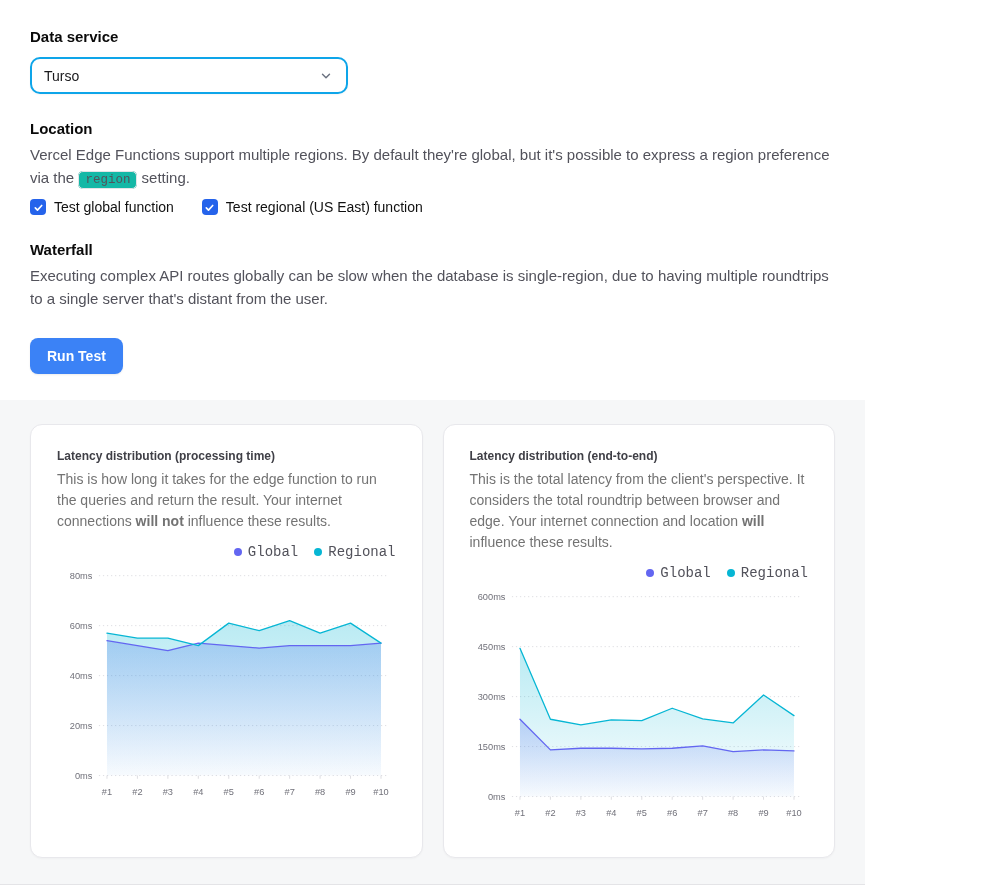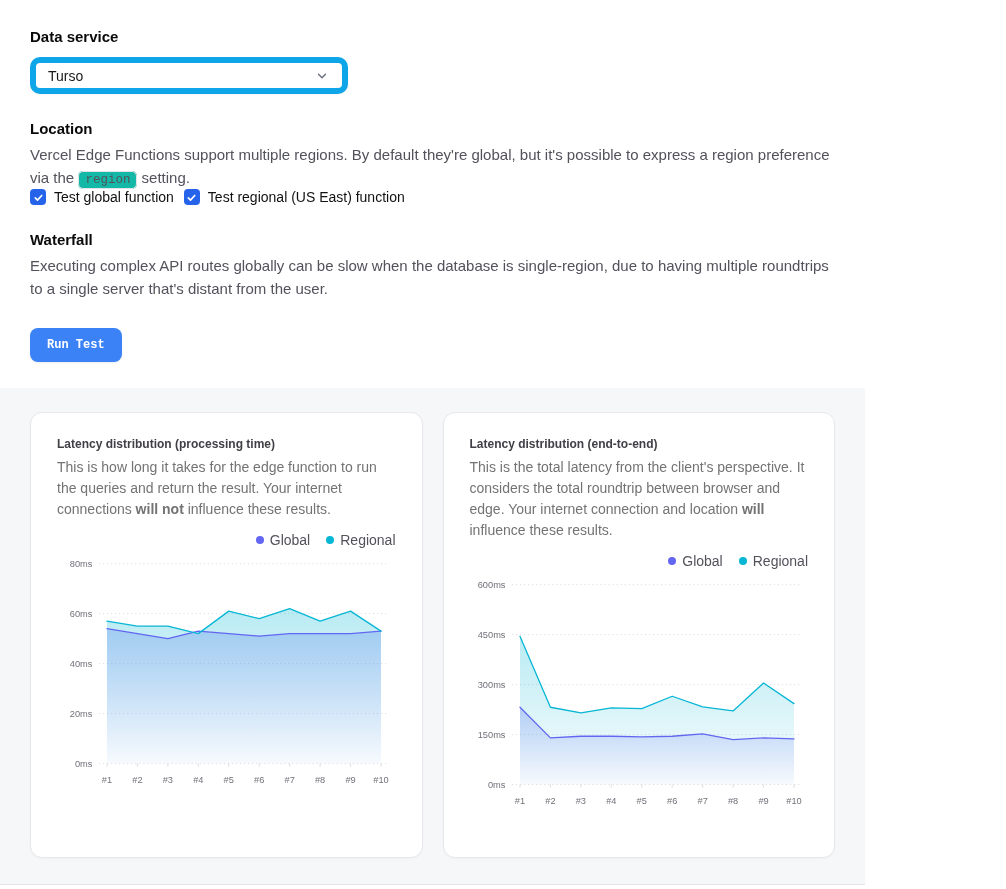--- a/index.html
+++ b/index.html
@@ -10,72 +10,72 @@
     color: #18181b;
     overflow: hidden;
   }
   .page { width: 865px; height: 889px; display: flex; flex-direction: column; background: #fff; }
 
   
   .top-section { padding: 28px 30px 0 30px; }
   .field-label { font-size: 15px; font-weight: 700; color: #0a0a0a; }
   .select {
     margin-top: 12px; width: 318px; height: 37px;
-    border: 6px solid #0ea5e9; border-radius: 10px; background: #fff;
+    border: 2px solid #0ea5e9; border-radius: 10px; background: #fff;
     display: flex; align-items: center; justify-content: space-between;
     padding: 0 12px; font-size: 14px; color: #18181b;
     box-shadow: 0 1px 2px rgba(0,0,0,0.04); cursor: pointer;
   }
   .section-heading { margin-top: 26px; font-size: 15px; font-weight: 700; color: #0a0a0a; }
   .desc { margin-top: 7px; font-size: 15px; color: #52525b; line-height: 1.5; }
   .rt-code {
     font-family: "Liberation Mono", monospace; font-size: 12.5px;
     background: #14b8a6; border: 1px solid #e4e4e7; border-radius: 5px;
     padding: 1px 6px; color: #52525b; white-space: nowrap;
   }
   .rt-bold { font-weight: 700; }
 
-  .controls-row { display: flex; align-items: center; gap: 10px; }
+  .controls-row { margin-top: 10px; display: flex; align-items: center; gap: 28px; }
   .control-item { display: flex; align-items: center; font-size: 14px; color: #111; cursor: pointer; }
   .checkbox {
     width: 16px; height: 16px; border-radius: 4px; background: #2563eb;
     display: inline-flex; align-items: center; justify-content: center; margin-right: 8px;
     flex: 0 0 auto;
   }
   .radio {
     width: 16px; height: 16px; border-radius: 50%; border: 1.2px solid #a1a1aa;
     background: #fff; margin-right: 8px; position: relative; flex: 0 0 auto;
   }
   .radio.selected { border: 1.2px solid #2563eb; }
   .radio.selected::after {
     content: ""; position: absolute; left: 50%; top: 50%;
     width: 8px; height: 8px; border-radius: 50%; background: #2563eb;
     transform: translate(-50%, -50%);
   }
   .run-btn {
     margin-top: 28px; background: #3b82f6; color: #fff; border: none;
-    border-radius: 8px; padding: 10px 17px; font-size: 12px; font-weight: 600;
-    font-family: Liberation Mono, monospace; cursor: pointer; box-shadow: 0 1px 2px rgba(0,0,0,0.08);
+    border-radius: 8px; padding: 10px 17px; font-size: 14px; font-weight: 600;
+    font-family: Liberation Sans, sans-serif; cursor: pointer; box-shadow: 0 1px 2px rgba(0,0,0,0.08);
   }
 
   
   .charts-section {
     margin-top: 26px; flex: 1; background: #f6f7f8;
     border-bottom: 1px solid #e4e4e7; margin-bottom: 4px;
     padding: 24px 30px 26px 30px;
     display: grid; grid-template-columns: 1fr 1fr; gap: 20px;
   }
   .card {
     background: #fff; border: 1px solid #e8e8ec; border-radius: 12px;
     padding: 24px 26px 14px 26px; box-shadow: 0 1px 2px rgba(0,0,0,0.03);
     display: flex; flex-direction: column;
   }
   .card-title { font-size: 12px; font-weight: 600; color: #3f3f46; }
   .card-desc { margin-top: 6px; font-size: 14px; color: #737373; line-height: 1.5; }
-  .legend { margin-top: 12px; display: flex; justify-content: flex-end; align-items: flex-end; gap: 16px; }
+  .legend { margin-top: 12px; display: flex; justify-content: flex-end; align-items: flex-end; gap: 16px; font-family: Liberation Mono, monospace; }
   .legend-item { display: flex; align-items: center; font-size: 14px; color: #52525b; }
   .legend-dot { width: 8px; height: 8px; border-radius: 50%; margin-right: 6px; }
   .chart { margin-top: 6px; width: 100%; height: auto; display: block; }
   .chart text { font-family: "Liberation Sans", sans-serif; }
 </style>
 </head>
 <body>
 
 <div class="page">
 

